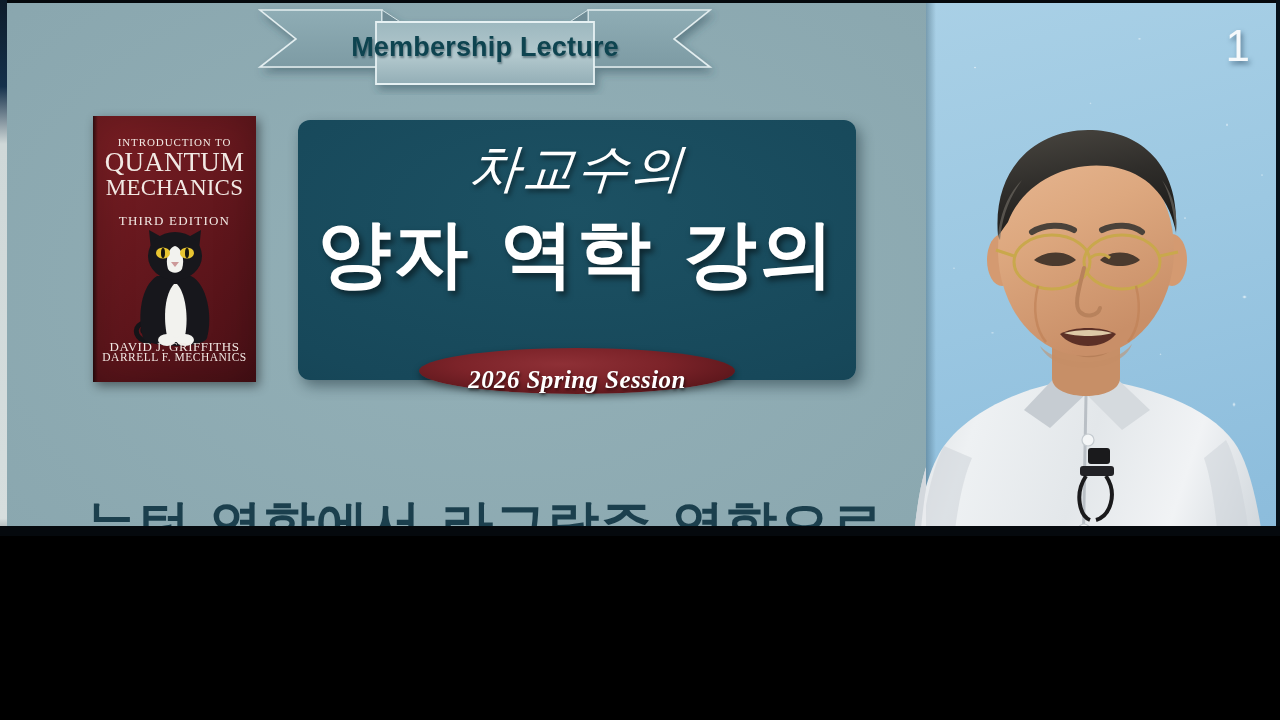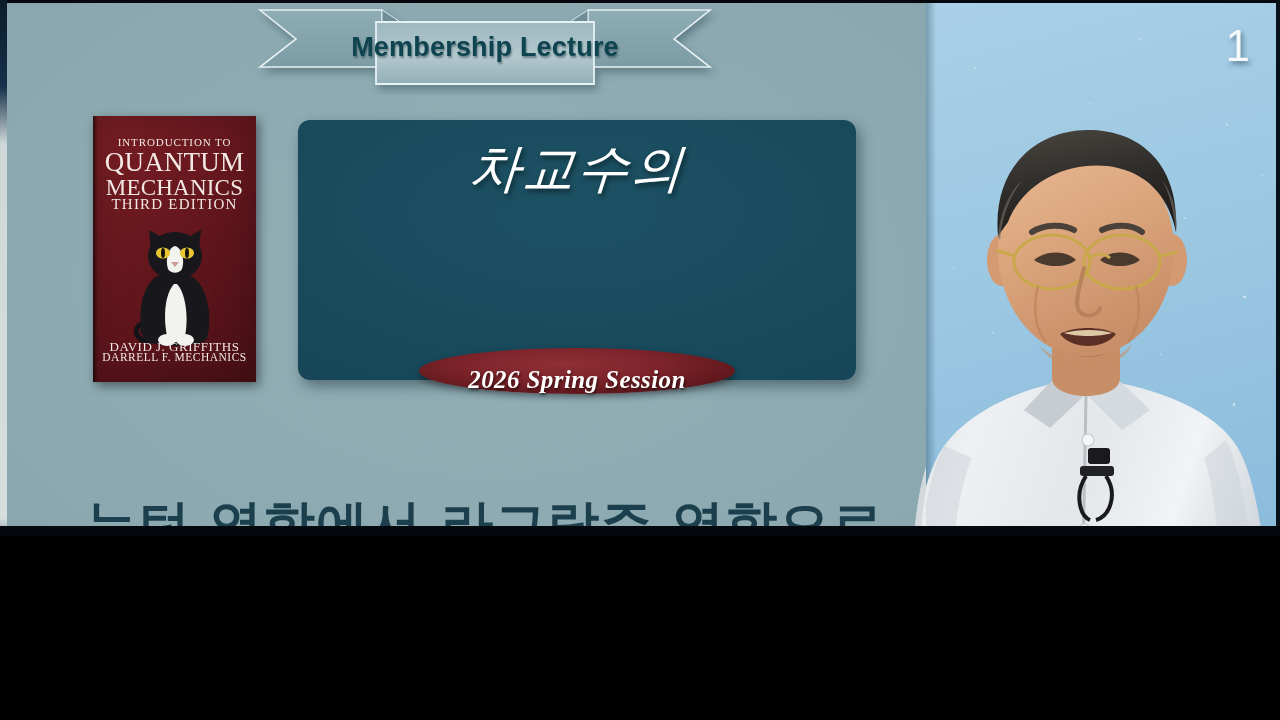--- a/index.html
+++ b/index.html
@@ -49,21 +49,21 @@
     box-shadow:3px 4px 10px rgba(0,0,0,.45), inset 0 0 40px rgba(0,0,0,.25);
     overflow:hidden;
   }
   #book .spine{position:absolute;left:0;top:0;width:5px;height:100%;
     background:linear-gradient(90deg,rgba(0,0,0,.55),rgba(0,0,0,0));}
   #book .bk-txt{position:absolute;left:0;right:0;text-align:center;color:#f2e9e4;
     font-family:"Liberation Serif","DejaVu Serif",serif;}
   #bk-l1{top:20px;font-size:11px;letter-spacing:.9px;}
   #bk-l2{top:33px;font-size:27px;letter-spacing:.2px;line-height:1.02;}
   #bk-l3{top:59px;font-size:23px;letter-spacing:.2px;}
-  #bk-l4{top:80px;font-size:15px;letter-spacing:1.2px;}
+  #bk-l4{top:97px;font-size:13px;letter-spacing:1.2px;}
   #bk-a1{bottom:27px;font-size:13px;letter-spacing:.5px;}
   #bk-a2{bottom:19px;font-size:11.5px;letter-spacing:.5px;}
 
   
   #cat{position:absolute;left:34px;top:108px;width:96px;height:130px;}
 
   
   #title-panel{
     position:absolute;left:291px;top:117px;width:558px;height:260px;
     background:radial-gradient(130% 130% at 50% 35%,#1c5163 0%,#17485a 55%,#113c4c 100%);
@@ -223,20 +223,21 @@
         <path d="M44,38 L52,38 L48,43 Z" fill="#c99">
         </path>
       </svg>
 
       <div class="bk-txt" id="bk-a1">DAVID J. GRIFFITHS</div>
       <div class="bk-txt" id="bk-a2">DARRELL F. MECHANICS</div>
     </div>
 
     <div id="title-panel">
       <div id="t-hand">차교수의</div>
+      <div id="t-main">양자 역학 강의</div>
       <div id="session-badge">
         <span id="session-text">2026 Spring Session</span>
       </div>
     </div>
 
     <div id="subtitle">뉴턴 역학에서 라그랑주 역학으로</div>
 
 
     <svg id="shoulder-spill" viewBox="0 0 60 293">
       <path d="M60,0 C40,6 24,34 16,80 C8,128 4,200 2,293 L60,293 Z" fill="#e9ebee"></path>

